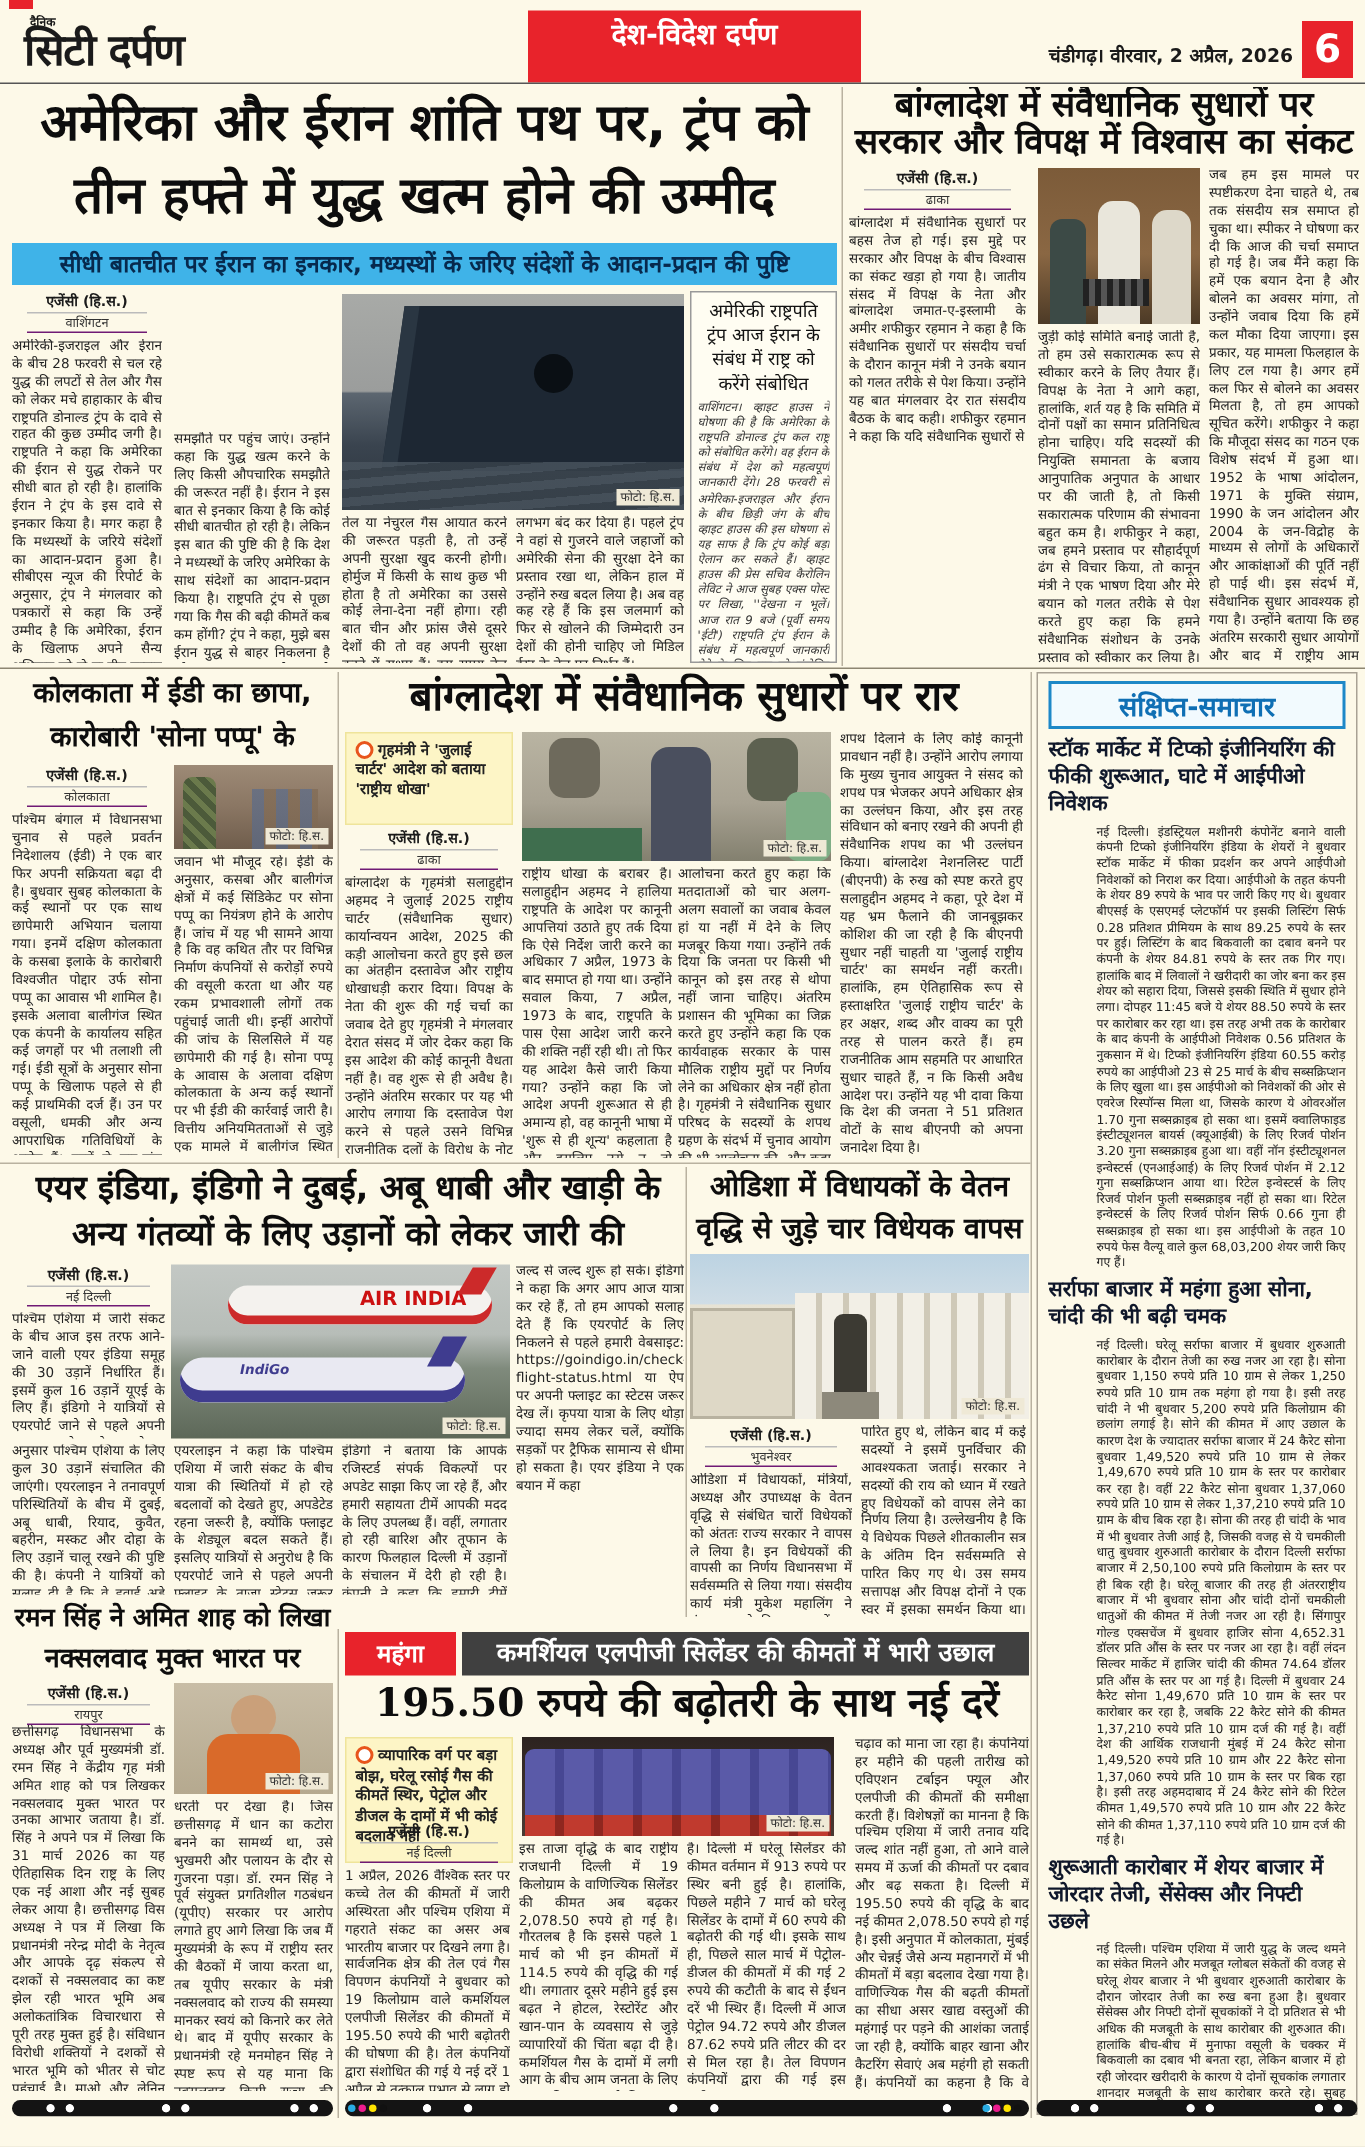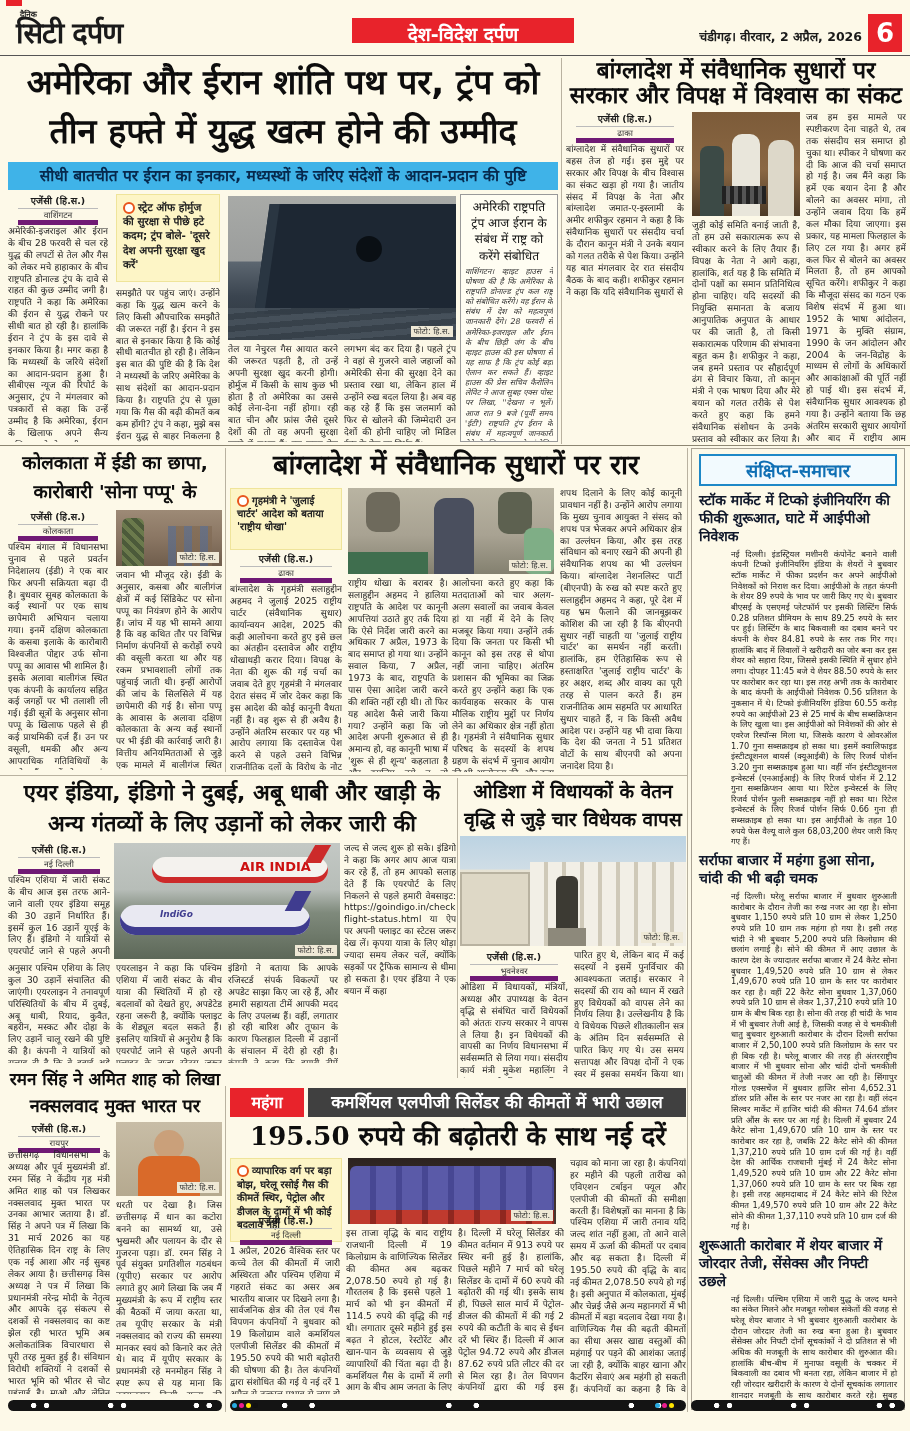--- a/index.html
+++ b/index.html
@@ -2,21 +2,21 @@
 <html><head>
 <meta charset="utf-8">
 <style>
   html,body{margin:0;padding:0;background:#e9e4d2;}
   #page{position:relative;width:910px;height:1431px;background:#fdf9e8;overflow:hidden;
         font-family:"DejaVu Sans","Liberation Sans",sans-serif;color:#1a1a1a;}
   .abs{position:absolute;}
   .hl{font-weight:bold;color:#0d0d0d;text-align:center;overflow:hidden;}
   .body{font-size:9px;line-height:1.32;text-align:justify;color:#222;overflow:hidden;}
   .byline{font-weight:bold;text-align:center;font-size:9.5px;overflow:hidden;}
-  .city{text-align:center;font-size:8.5px;color:#333;border-top:1px solid #bbb;border-bottom:5px solid #701a75;
+  .city{text-align:center;font-size:8.5px;color:#333;border-top:1px solid #bbb;border-bottom:1px solid #701a75;
         margin:1px 10px;overflow:hidden;}
   .ybox{background:#fdf5c6;border:1px solid #efe49a;padding:5px 6px;font-weight:bold;color:#222;
         overflow:hidden;box-sizing:border-box;}
   .bullet{display:inline-block;width:8px;height:8px;border:2.5px solid #e8551c;border-radius:50%;
           vertical-align:middle;margin-right:3px;background:#fff;}
   .photo{position:absolute;overflow:hidden;background:#8d8d85;}
   .cred{position:absolute;right:3px;bottom:3px;background:#efe9d6;color:#333;font-size:8px;
         line-height:11px;padding:0 3px;white-space:nowrap;}
   .rule-v{position:absolute;width:1px;background:#b9b2a0;}
   .rule-h{position:absolute;height:1px;background:#b9b2a0;}
@@ -47,42 +47,39 @@
 
 <div id="page">
 
   <div class="abs" style="left:6px;top:0;width:16px;height:6px;background:#e8232b;"></div>
 
   <div class="abs" style="left:0;top:6px;width:910px;height:48px;">
     <div class="abs" style="left:16px;top:2px;">
       <div style="font-size:8px;font-weight:bold;margin-left:4px;">दैनिक</div>
       <div style="font-size:29px;font-weight:800;line-height:1;letter-spacing:-1px;">सिटी दर्पण</div>
     </div>
-    <div class="abs redbox" style="left:352px;top:12px;width:222px;height:25px;">
+    <div class="abs redbox" style="left:352px;top:1px;width:222px;height:48px;">
       <span style="font-size:19px;line-height:32px;">देश-विदेश दर्पण</span>
     </div>
     <div class="abs" style="right:48px;top:22px;font-size:12.5px;font-weight:bold;">चंडीगढ़। वीरवार, 2 अप्रैल, 2026</div>
     <div class="abs redbox" style="right:8px;top:8px;width:34px;height:38px;">
       <span style="font-size:26px;line-height:38px;">6</span>
     </div>
   </div>
   <div class="rule-h" style="left:0;top:55px;width:910px;background:#555;"></div>
 
   <div class="abs barblue" style="left:8px;top:162px;width:550px;height:28px;">
     <span style="font-size:15.5px;line-height:28px;">सीधी बातचीत पर ईरान का इनकार, मध्यस्थों के जरिए संदेशों के आदान-प्रदान की पुष्टि</span>
   </div>
   <div class="abs hl" style="left:8px;top:58px;width:550px;height:102px;font-size:34px;line-height:1.45;">अमेरिका और ईरान शांति पथ पर, ट्रंप को तीन हफ्ते में युद्ध खत्म होने की उम्मीद</div>
   <div class="abs" style="left:8px;top:194px;width:100px;">
     <div class="byline">एजेंसी (हि.स.)</div>
     <div class="city">वाशिंगटन</div>
   </div>
   <div class="abs body" style="left:8px;top:226px;width:100px;height:216px;">अमेरिकी-इजराइल और ईरान के बीच 28 फरवरी से चल रहे युद्ध की लपटों से तेल और गैस को लेकर मचे हाहाकार के बीच राष्ट्रपति डोनाल्ड ट्रंप के दावे से राहत की कुछ उम्मीद जगी है। राष्ट्रपति ने कहा कि अमेरिका की ईरान से युद्ध रोकने पर सीधी बात हो रही है। हालांकि ईरान ने ट्रंप के इस दावे से इनकार किया है। मगर कहा है कि मध्यस्थों के जरिये संदेशों का आदान-प्रदान हुआ है। सीबीएस न्यूज की रिपोर्ट के अनुसार, ट्रंप ने मंगलवार को पत्रकारों से कहा कि उन्हें उम्मीद है कि अमेरिका, ईरान के खिलाफ अपने सैन्य अभियान को दो या तीन सप्ताह में खत्म कर लेगा। उन्होंने कहा कि अमेरिका और ईरान बातचीत कर रहे हैं और यह मुमकिन है कि दोनों देश उससे पहले ही किसी</div>
-  <div class="abs ybox" style="left:116px;top:194px;width:104px;height:88px;font-size:10.5px;line-height:1.35;">
-    <span class="bullet"></span><span>स्ट्रेट ऑफ होर्मुज की सुरक्षा से पीछे हटे कदम; ट्रंप बोले- 'दूसरे देश अपनी सुरक्षा खुद करें'</span>
-  </div>
   <div class="abs body" style="left:116px;top:288px;width:104px;height:154px;">समझौते पर पहुंच जाएं। उन्होंने कहा कि युद्ध खत्म करने के लिए किसी औपचारिक समझौते की जरूरत नहीं है। ईरान ने इस बात से इनकार किया है कि कोई सीधी बातचीत हो रही है। लेकिन इस बात की पुष्टि की है कि देश ने मध्यस्थों के जरिए अमेरिका के साथ संदेशों का आदान-प्रदान किया है। राष्ट्रपति ट्रंप से पूछा गया कि गैस की बढ़ी कीमतें कब कम होंगी? ट्रंप ने कहा, मुझे बस ईरान युद्ध से बाहर निकलना है और हम बहुत जल्द ऐसा करने वाले हैं। उन्होंने कहा कि ईरान के साथ युद्ध खत्म होने के बाद अगर दूसरे देशों को स्ट्रेट ऑफ होर्मुज के रास्ते मिडिल ईस्ट से</div>
 
   <div class="photo" style="left:228px;top:196px;width:228px;height:144px;
        background:linear-gradient(180deg,#a8aaa7 0%,#9b9d9c 45%,#5c6670 46%,#3a444f 70%,#2c343d 100%);">
     <div class="abs" style="left:34px;top:8px;width:200px;height:110px;background:#1d2733;transform:skewX(-8deg);border-left:10px solid #2a3642;"></div>
     <div class="abs" style="left:128px;top:40px;width:26px;height:26px;border-radius:50%;background:#0a0f14;"></div>
     <div class="abs" style="left:0;top:112px;width:228px;height:32px;background:repeating-linear-gradient(175deg,#4a555f 0 6px,#39434c 6px 12px);opacity:.8;"></div>
     <span class="cred">फोटो: हि.स.</span>
   </div>
   <div class="abs body" style="left:228px;top:344px;width:110px;height:98px;">तेल या नेचुरल गैस आयात करने की जरूरत पड़ती है, तो उन्हें अपनी सुरक्षा खुद करनी होगी। होर्मुज में किसी के साथ कुछ भी होता है तो अमेरिका का उससे कोई लेना-देना नहीं होगा। रही बात चीन और फ्रांस जैसे दूसरे देशों की तो वह अपनी सुरक्षा करने में सक्षम हैं। इस समय तेल टैंकरों ने होर्मुज से गुजरना</div>

